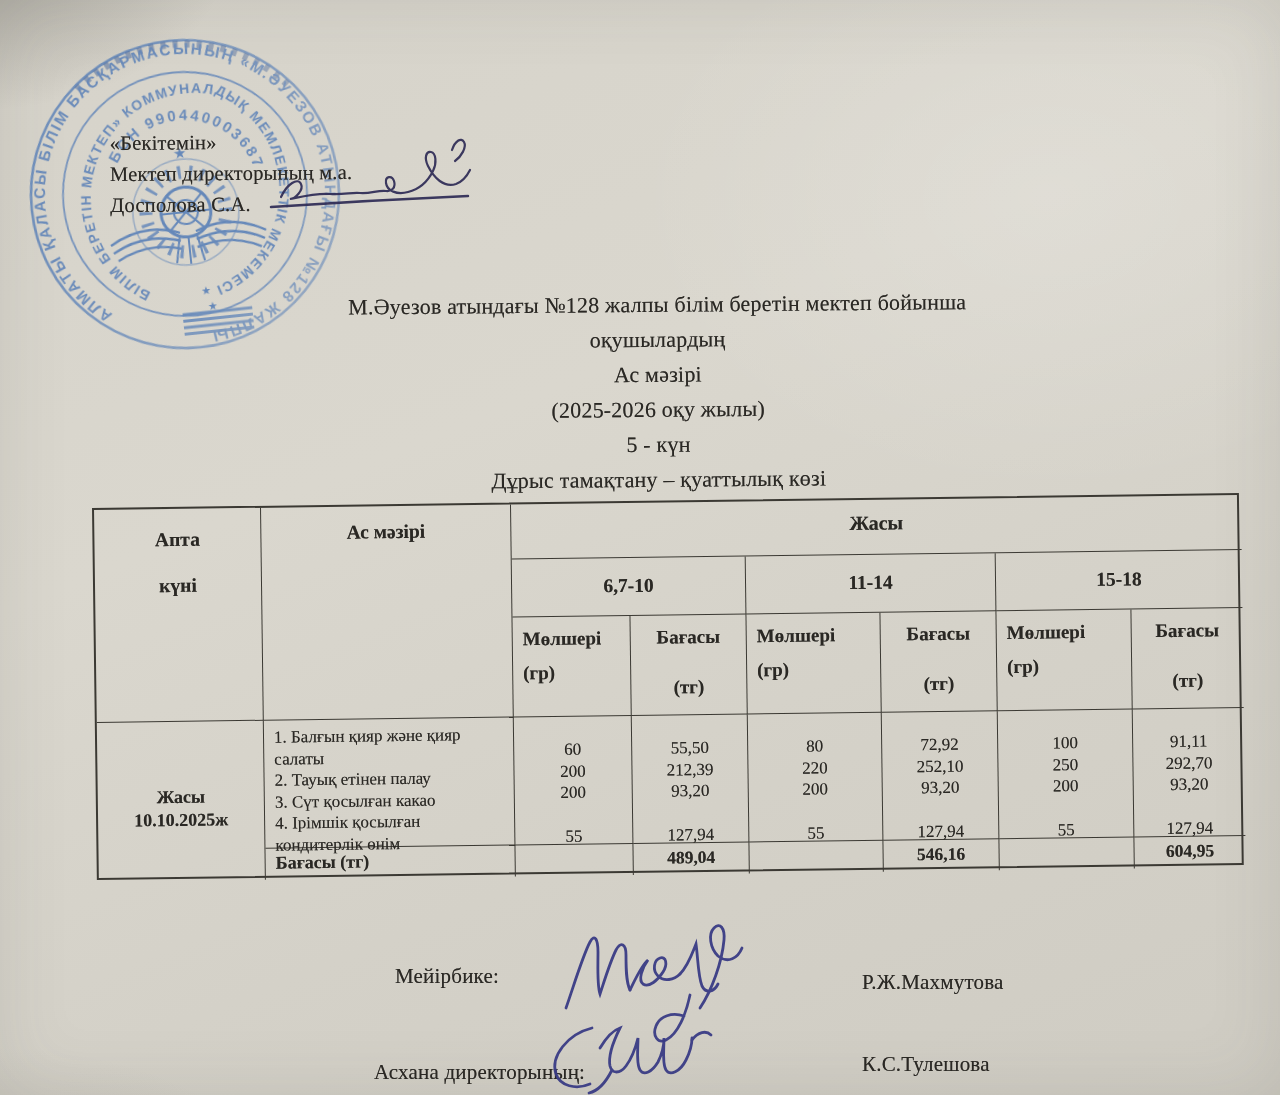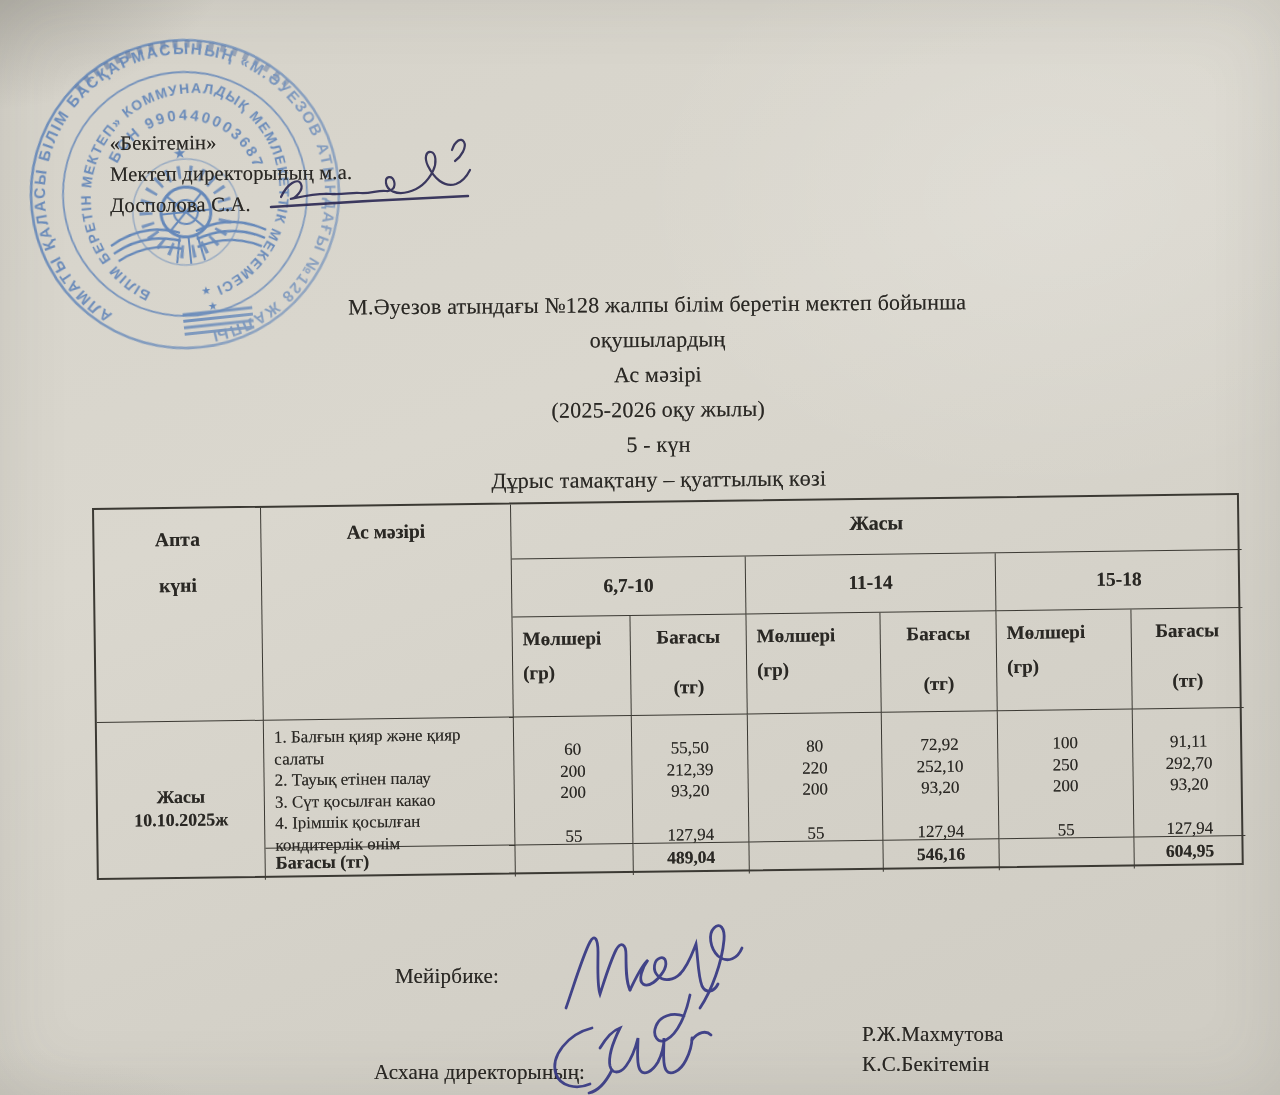--- a/index.html
+++ b/index.html
@@ -230,23 +230,23 @@
   <div class="cell c-totlabel bold no-b">Бағасы (тг)</div>
   <div class="cell c-te1 no-b"></div>
   <div class="cell c-t1 tot bold no-b">489,04</div>
   <div class="cell c-te2 no-b"></div>
   <div class="cell c-t2 tot bold no-b">546,16</div>
   <div class="cell c-te3 no-b"></div>
   <div class="cell c-t3 tot bold no-b no-r">604,95</div>
 </div>
 
 <div class="flabel txt" style="left:395px;top:964px;">Мейірбике:</div>
-<div class="fname txt" style="left:862px;top:1022px;">Р.Ж.Махмутова</div>
+<div class="fname txt" style="left:862px;top:970px;">Р.Ж.Махмутова</div>
 <div class="flabel txt" style="left:374px;top:1060px;">Асхана директорының:</div>
-<div class="fname txt" style="left:862px;top:1052px;">К.С.Бекітемін</div>
+<div class="fname txt" style="left:862px;top:1052px;">К.С.Тулешова</div>
 
 <svg class="sig-overlay" viewBox="0 0 1280 1095">
 
   <g stroke="#2e2b55" fill="none" stroke-width="2.2" stroke-linecap="round" opacity=".92">
     <path d="M 281 197 C 287 184 298 177 301 184 C 304 190 295 199 290 199 C 300 197 316 193 330 194 C 344 195 352 192 360 193 C 370 194 378 190 386 191 C 392 192 396 187 394 181 C 392 175 385 176 386 183 C 387 191 397 195 408 192 C 420 189 428 181 433 171 C 437 163 436 153 431 152 C 426 151 424 158 428 166 C 434 178 444 188 456 184 C 464 181 468 174 470 170"></path>
     <path d="M 452 150 C 455 141 461 137 464 142 C 467 147 461 157 455 161"></path>
     <path d="M 271 207 C 330 203 400 199 468 196" stroke-width="2.5"></path>
   </g>
 
   <g stroke="#3a3c85" fill="none" stroke-width="2.8" stroke-linecap="round" opacity=".95">

